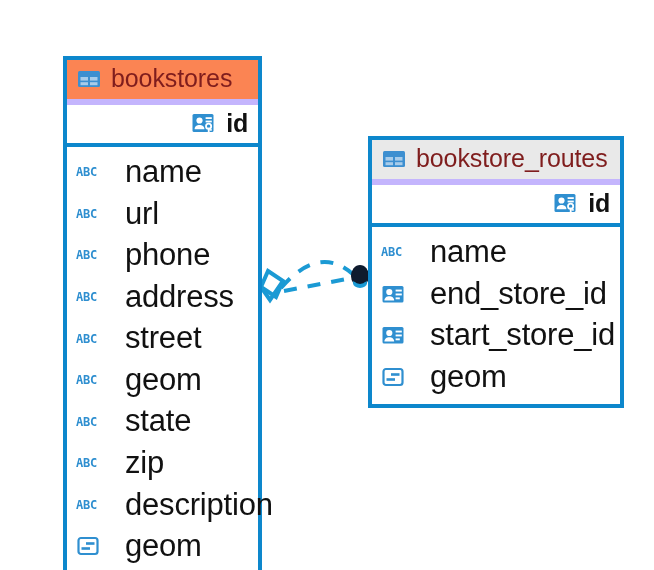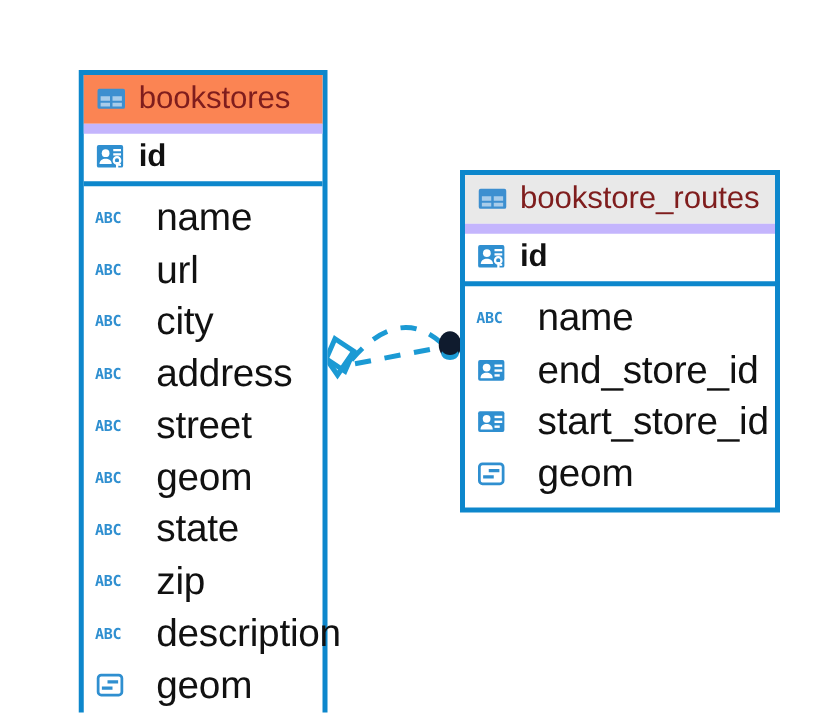--- a/index.html
+++ b/index.html
@@ -60,23 +60,24 @@
     color: #7f1d1d;
     white-space: nowrap;
     letter-spacing: -0.1px;
   }
 
   .pk-row {
     display: flex;
     align-items: center;
     gap: 9px;
     padding: 5px 10px 6px 9px;
-    border-top: 8px solid #c4b5fd;
+    border-top: 6px solid #c4b5fd;
     border-bottom: 4px solid #0d87cc;
     box-sizing: border-box;
+    justify-content: flex-end;
   }
   .pk-label {
     font-size: 25px;
     line-height: 1.1;
     color: #111111;
     font-weight: bold;
     letter-spacing: -0.2px;
   }
 
   .field-list {
@@ -190,21 +191,21 @@
         <span class="icon-abc">
           <span class="abc-text">ABC</span>
         </span>
         <span class="field-label">url</span>
       </div>
 
       <div class="field-row">
         <span class="icon-abc">
           <span class="abc-text">ABC</span>
         </span>
-        <span class="field-label">city</span>
+        <span class="field-label">phone</span>
       </div>
 
       <div class="field-row">
         <span class="icon-abc">
           <span class="abc-text">ABC</span>
         </span>
         <span class="field-label">address</span>
       </div>
 
       <div class="field-row">

